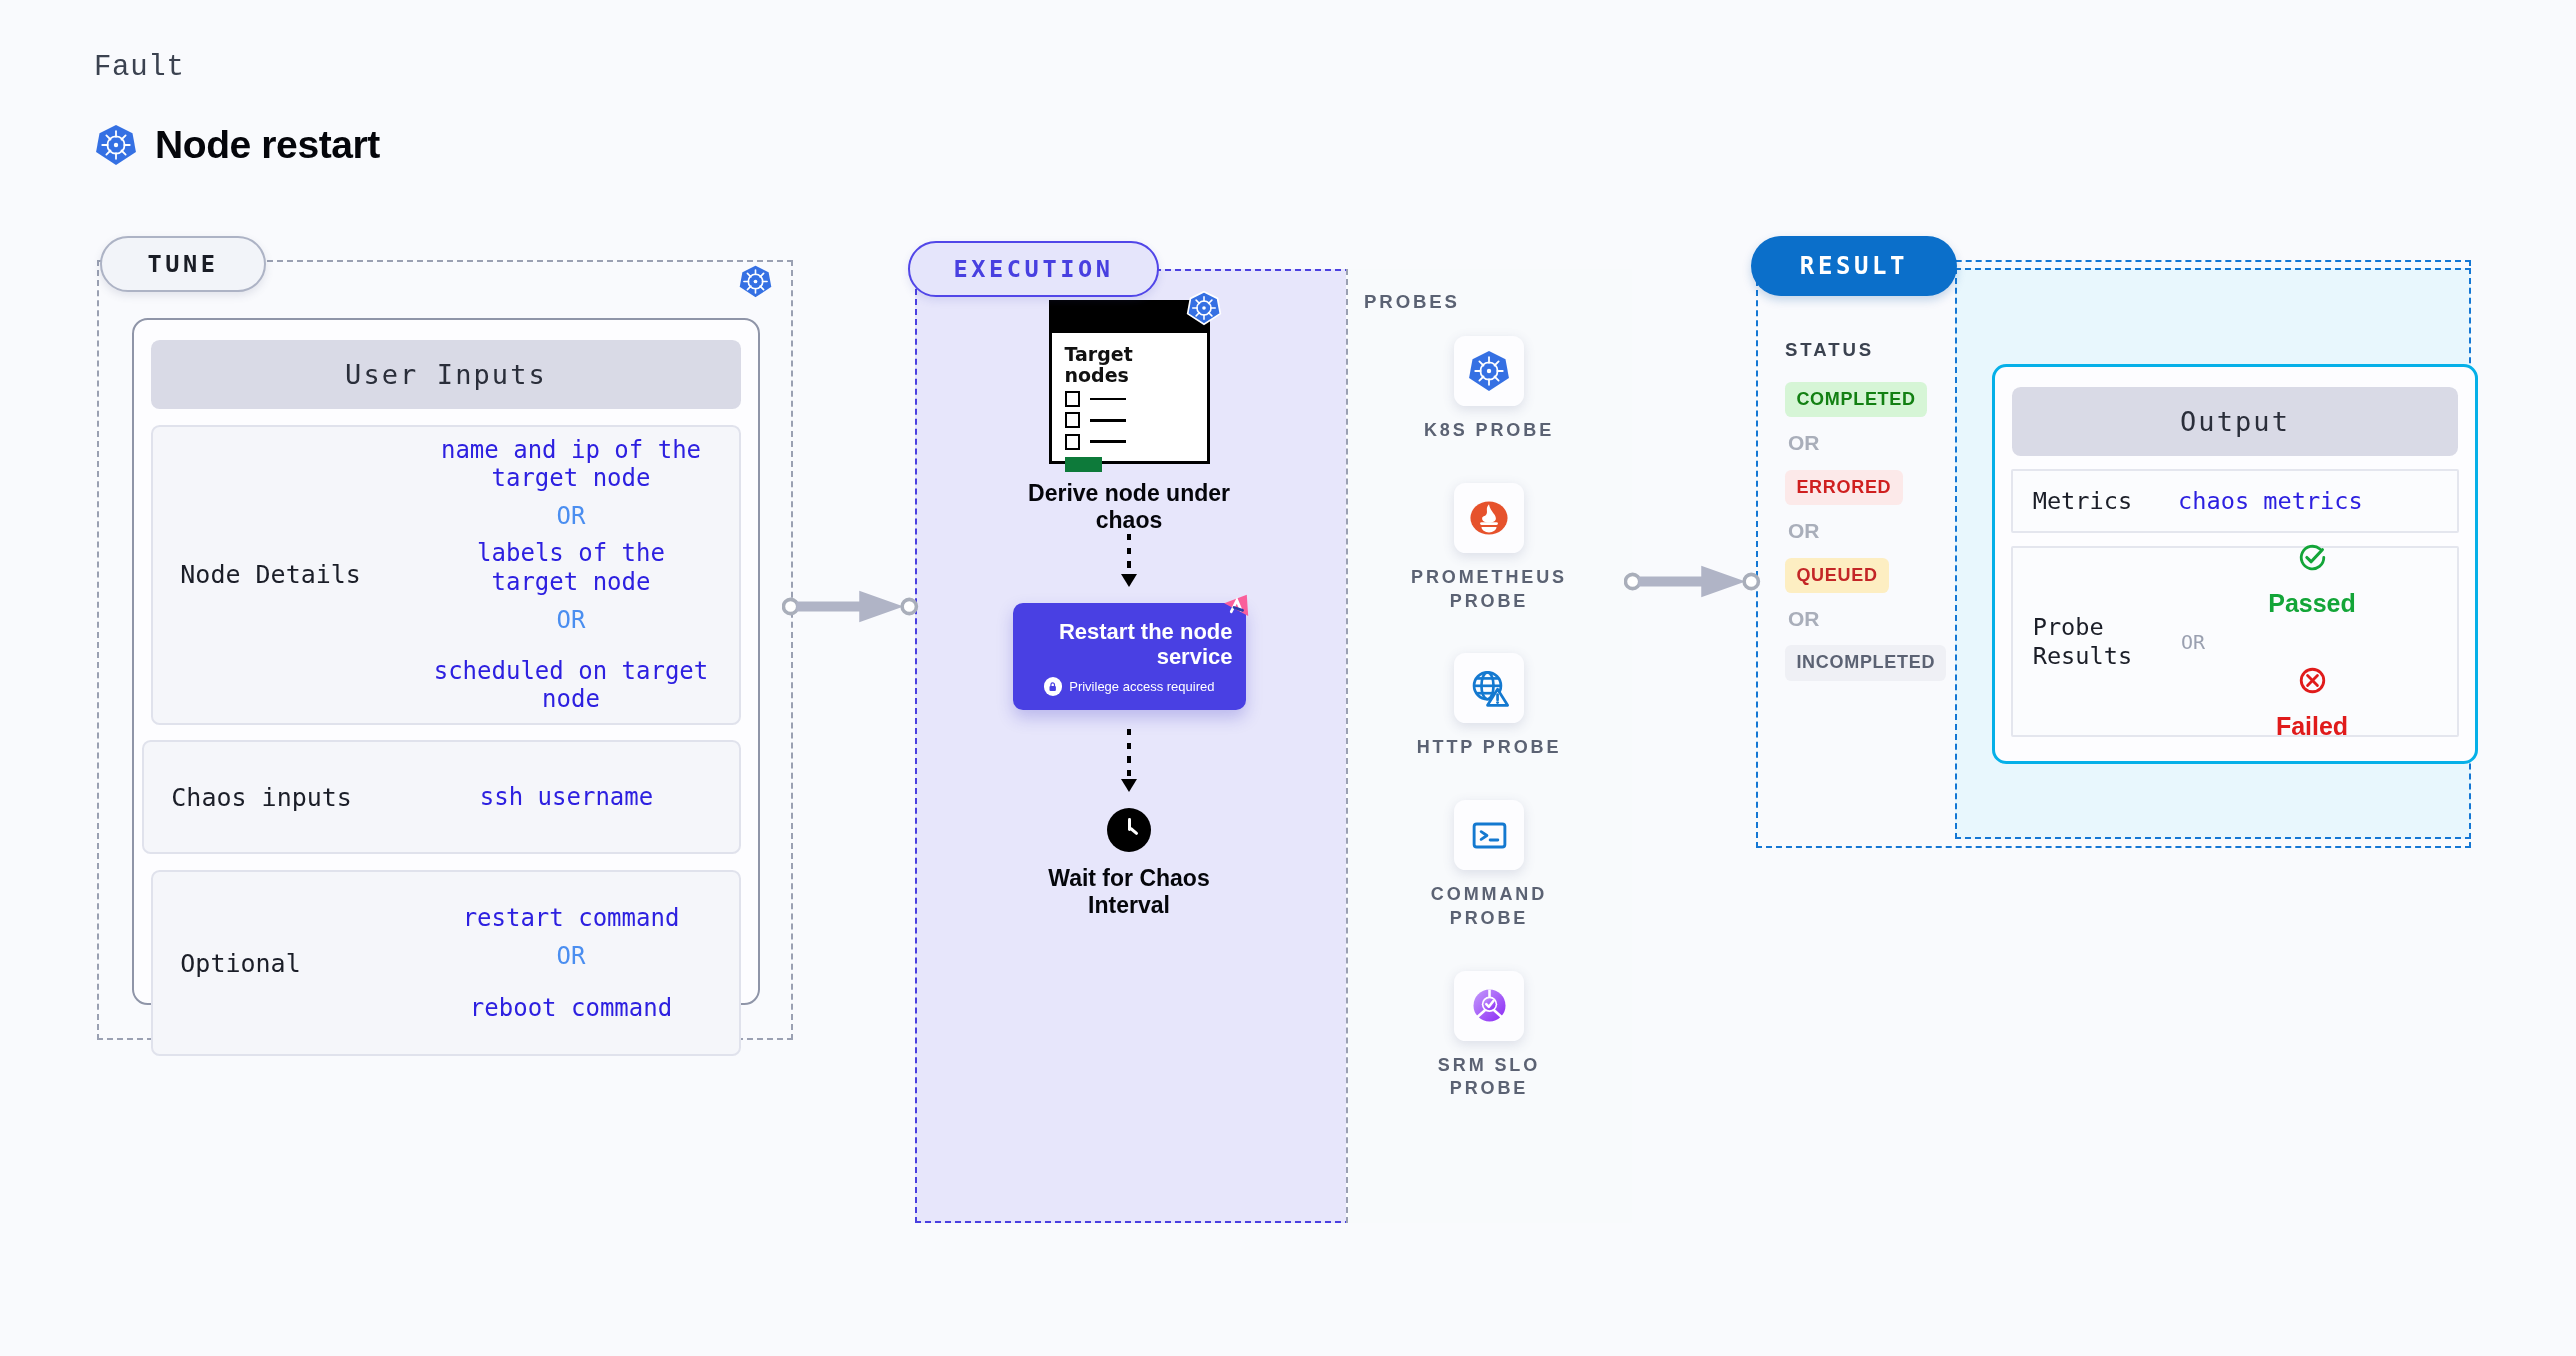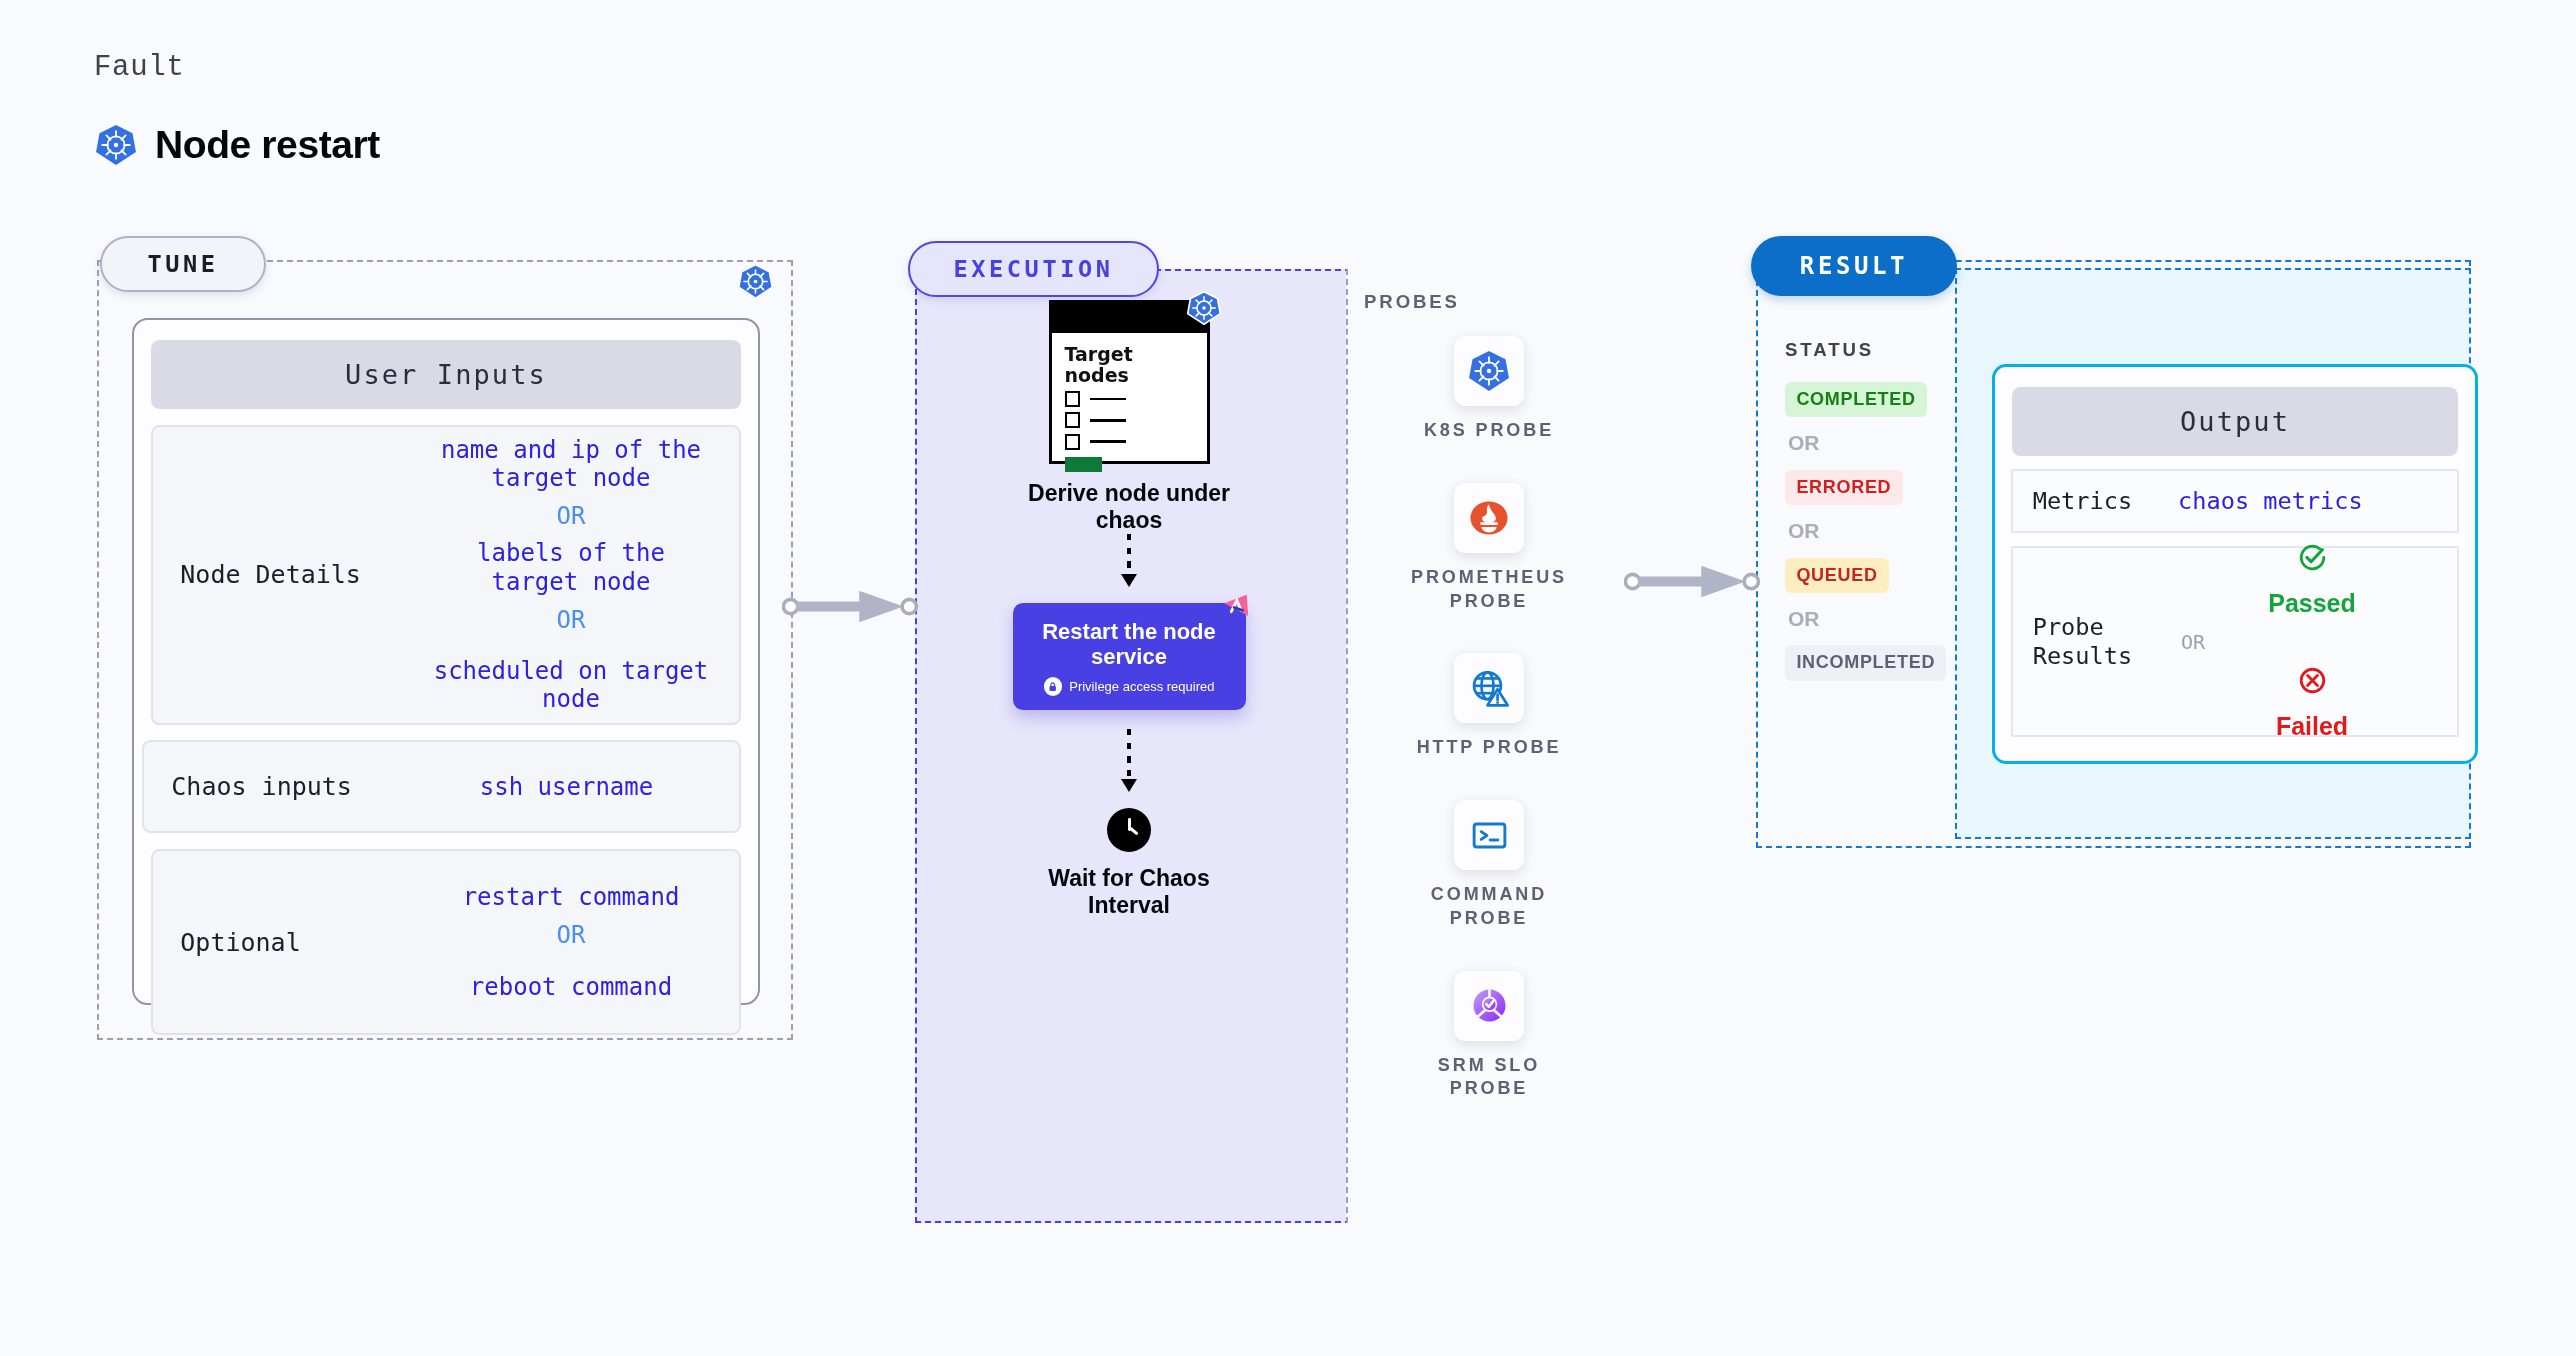--- a/index.html
+++ b/index.html
@@ -73,21 +73,21 @@
   }
   .irow-label {
     width: 250px; flex: none; font-family: "DejaVu Sans Mono", monospace;
     font-size: 25px; color: #1b1e28; padding-left: 14.3px; letter-spacing: 0px;
   }
   .irow-values { flex: 1; font-family: "DejaVu Sans Mono", monospace; font-size: 24px; line-height: 1.18; text-align: center; }
   .v-blue { color: #2d20e0; display: block; }
   .v-or   { color: #4a8ef0; display: block; margin: 10px 0 8.6px 0; }
   .gap-sm { height: 14.3px; }
   .r-node { height: 300px; }
-  .r-chaos { height: 93px; margin-left: 8px; }
+  .r-chaos { height: 114px; margin-left: 8px; }
   .r-opt  { height: 186px; }
 
   
   .exec-col { position: absolute; left: 915px; top: 300px; width: 428px; }
   .target-card {
     position: relative; width: 161px; height: 164px; margin: 0 auto;
     background: #ffffff; border: 3.6px solid #000000;
   }
   .target-card .titlebar { height: 30px; background: #000000; }
   .target-card .tc-body { padding: 11.4px 13px 0 13px; }
@@ -111,21 +111,21 @@
     width: 3.6px; background: repeating-linear-gradient(to bottom, #000 0 6.4px, transparent 6.4px 13.6px);
   }
   .dash-arrow .head {
     width: 0; height: 0; border-left: 8.6px solid transparent; border-right: 8.6px solid transparent;
     border-top: 13px solid #000; margin-top: -0.7px;
   }
   .dash-wrap { display: flex; flex-direction: column; align-items: center; }
 
   .restart-card {
     position: relative; width: 233px; margin: 16px auto; background: #4940e3;
-    border-radius: 10px; padding: 15.7px 13px 14.3px 13px; text-align: center;
+    border-radius: 10px; padding: 15.7px 13px 14.3px 13px; text-align: right;
     box-shadow: 0 7.1px 15.7px rgba(60,50,200,.25); overflow: visible;
   }
   .restart-title { color: #fff; font-size: 22px; font-weight: bold; line-height: 1.16; }
   .restart-sub { margin-top: 7.1px; display: flex; align-items: center; justify-content: center; gap: 7.1px; }
   .restart-sub span { color: #ffffff; font-size: 13px; }
   .lock-badge {
     width: 18.6px; height: 18.6px; border-radius: 50%; background: #ffffff;
     display: flex; align-items: center; justify-content: center; flex: none;
   }
   .pink-flag { position: absolute; right: -5.7px; top: -11.4px; }

